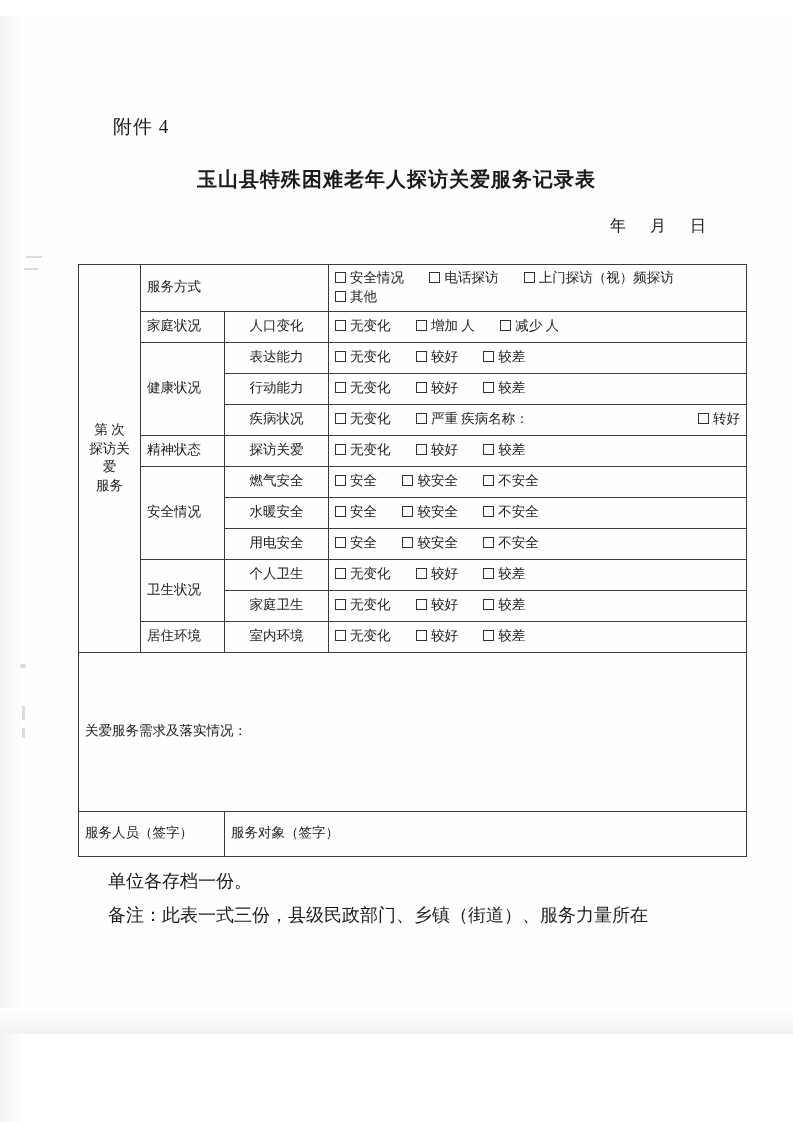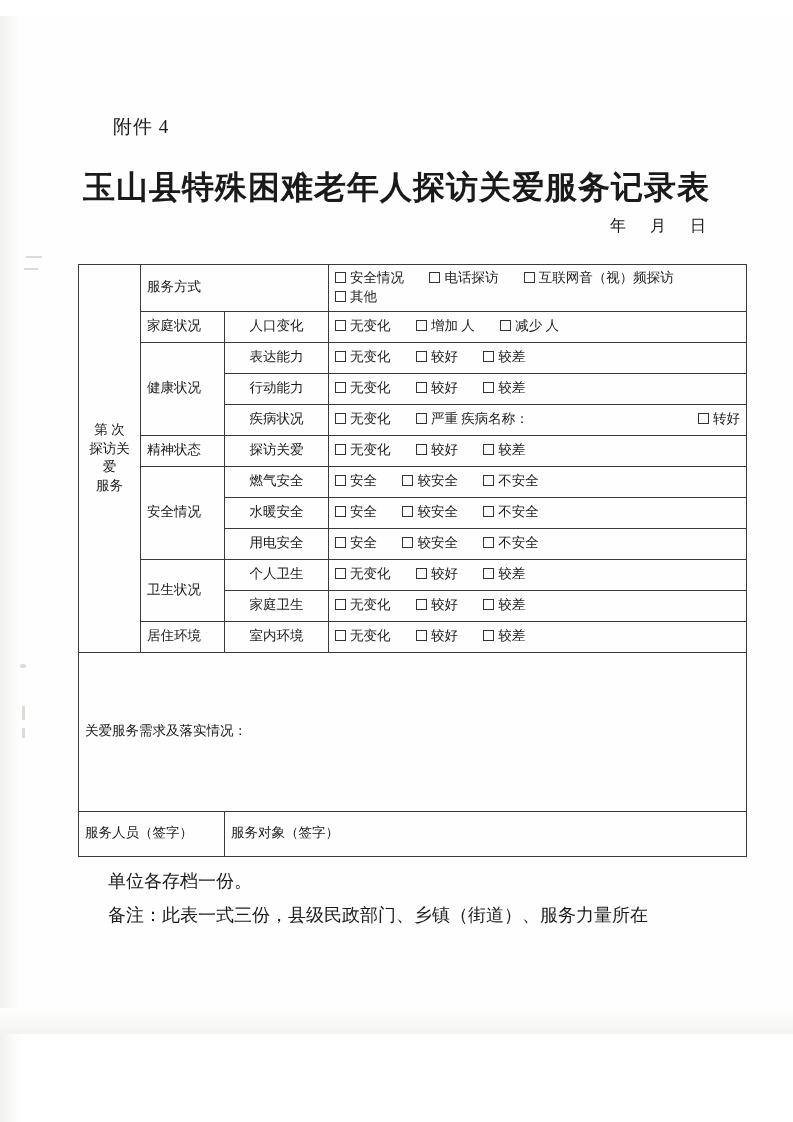--- a/index.html
+++ b/index.html
@@ -43,21 +43,21 @@
     top: 98px;
     font-size: 19px;
     letter-spacing: 1px;
   }
 
   .doc-title {
     position: absolute;
     left: 0; top: 150px;
     width: 793px;
     text-align: center;
-    font-size: 32px;
+    font-size: 20px;
     font-weight: bold;
     letter-spacing: 1px;
     font-family: "Liberation Serif", "DejaVu Serif", serif;
   }
 
   .date-line {
     position: absolute;
     right: 100px;
     top: 200px;
     font-size: 16px;
@@ -190,21 +190,21 @@
         <tr class="rowh">
           <td class="vert-head" rowspan="12">
             <span>第  次</span>
             <span>探访关爱</span>
             <span>服务</span>
           </td>
           <td class="c-label" colspan="2">服务方式</td>
           <td class="c-opts">
             <span class="opt"><span class="box"></span><span>安全情况</span></span>
             <span class="opt"><span class="box"></span><span>电话探访</span></span>
-            <span class="opt"><span class="box"></span><span>互联网音（视）频探访</span></span>
+            <span class="opt"><span class="box"></span><span>上门探访（视）频探访</span></span>
             <span class="opt"><span class="box"></span><span>其他</span></span>
           </td>
         </tr>
 
         <tr class="rowh">
           <td class="c-label">家庭状况</td>
           <td class="c-sub">人口变化</td>
           <td class="c-opts">
             <span class="opt"><span class="box"></span><span>无变化</span></span>
             <span class="opt"><span class="box"></span><span>增加  人</span></span>

